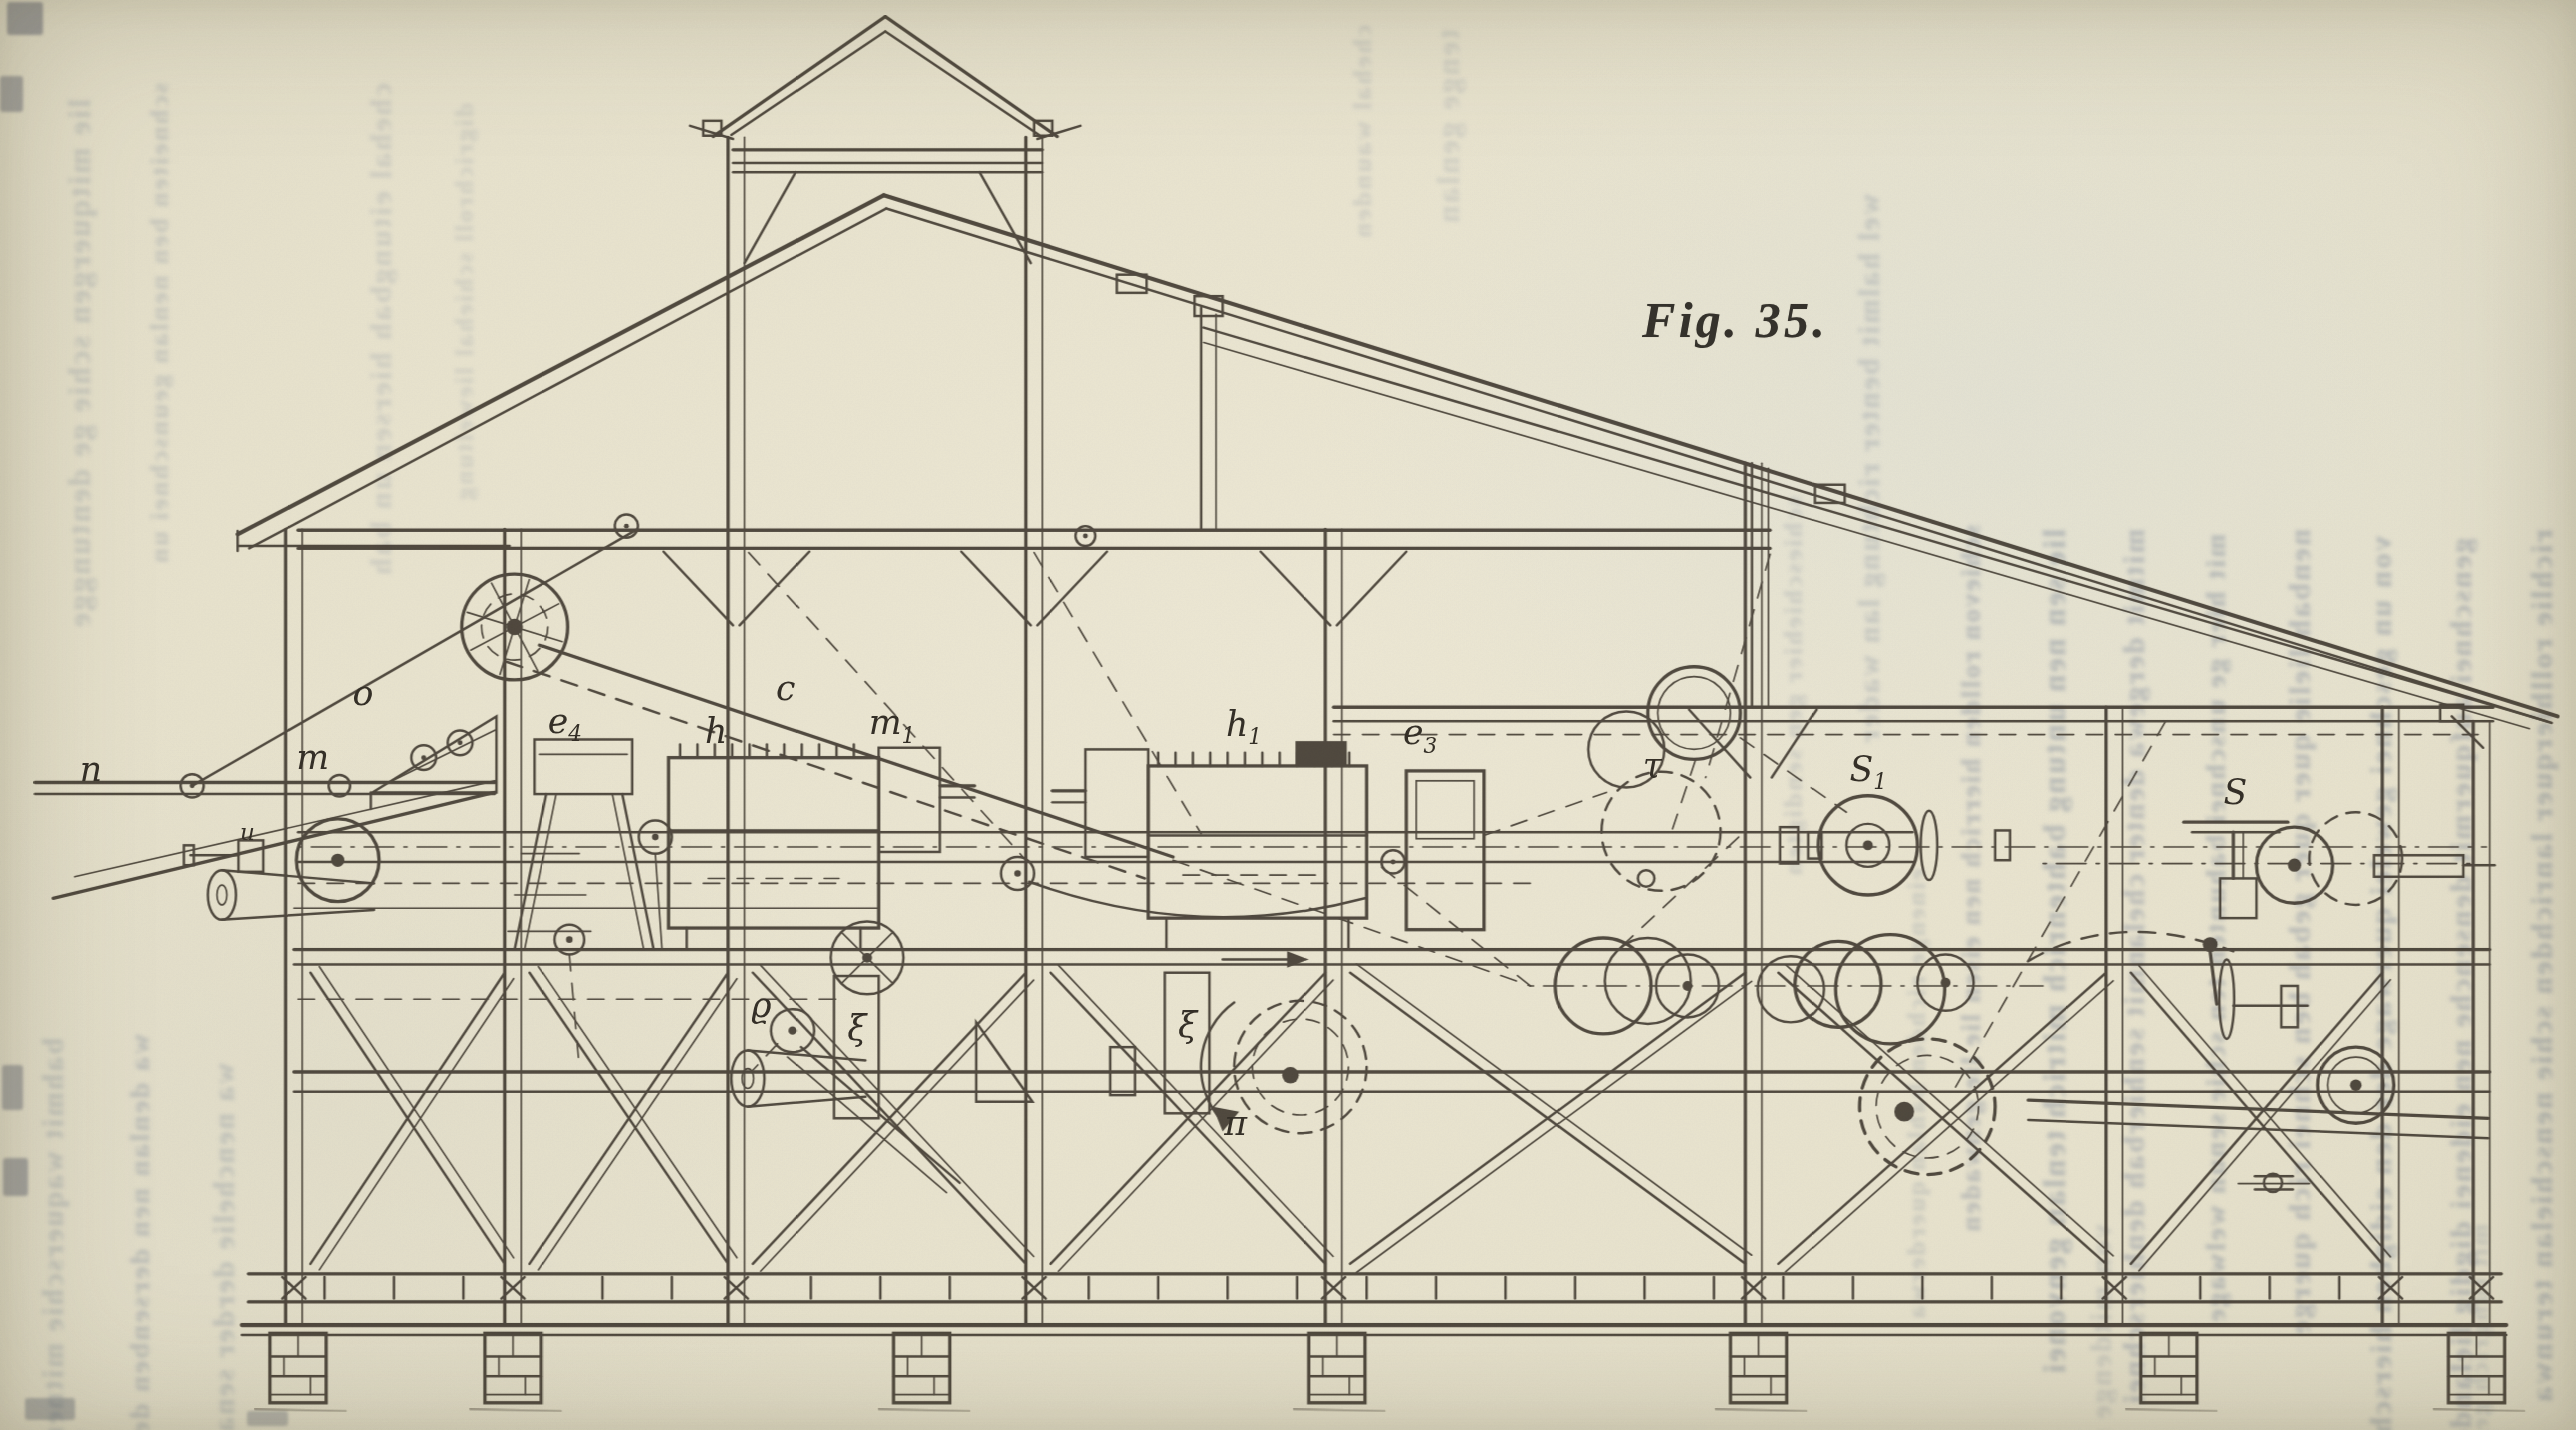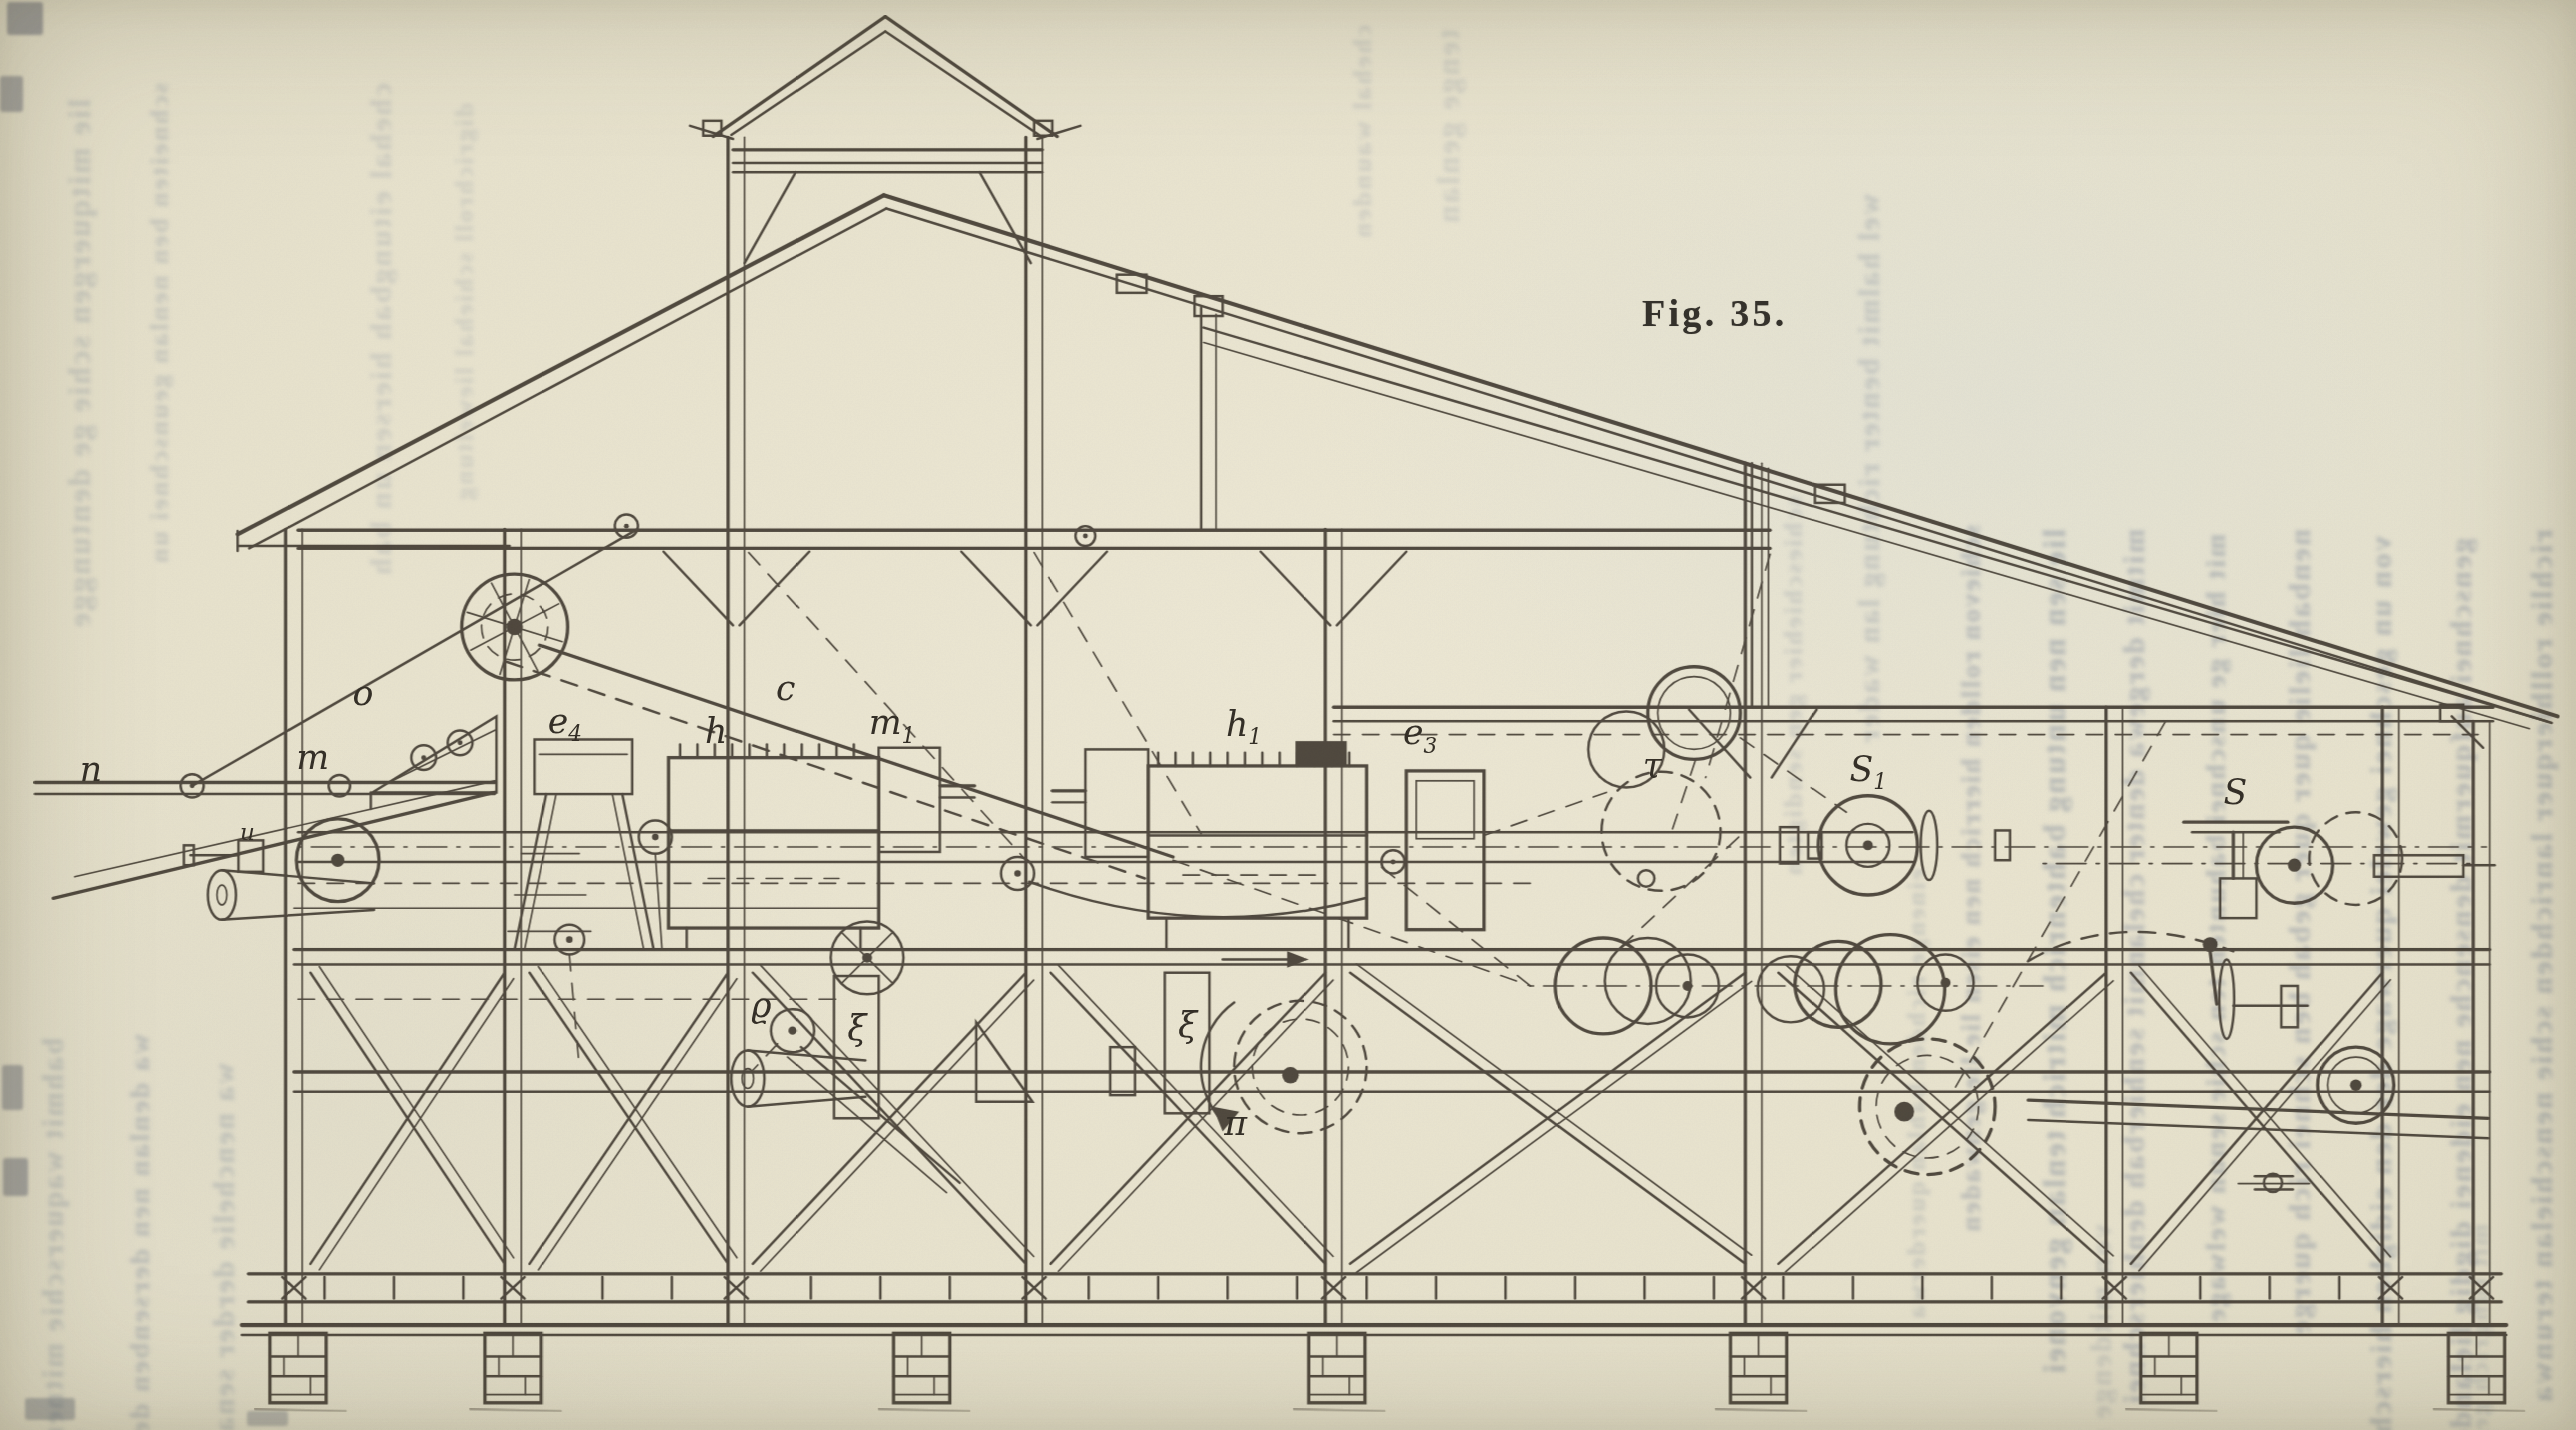--- a/index.html
+++ b/index.html
@@ -19,22 +19,23 @@
   .bleedcol{
     position:absolute;white-space:nowrap;font-weight:bold;
     letter-spacing:2.5px;filter:blur(2.2px);transform-origin:0 0;
     font-family:"Liberation Serif", serif;
   }
   .fleck{position:absolute;filter:blur(1.7px);border-radius:3.3px;}
   #fig{position:absolute;left:0;top:0;}
   .caption{
     position:absolute;left:1642px;top:291px;width:265px;
     font-family:"Liberation Serif", serif;font-weight:bold;
-    font-size:38px;color:#33302a;letter-spacing:3.3px;
+    font-size:50px;color:#33302a;letter-spacing:3.3px;
     text-shadow:0 0 0.8px rgba(51,48,42,.5);
+    font-style:italic;
   }
   #grain{position:absolute;inset:0;pointer-events:none;opacity:.55;}
 </style>
 </head>
 <body>
 
 <div class="page">
   <div id="bleed">
       <div class="bleedcol" style="left: 37px; top: 1038px; font-size: 29px; color: rgba(104, 118, 144, 0.3); transform: rotate(90deg) scaleY(-1);">bahmit waquerschie mitnen rich</div>
       <div class="bleedcol" style="left: 124px; top: 1034px; font-size: 28px; color: rgba(104, 118, 144, 0.34); transform: rotate(90deg) scaleY(-1);">wa denlan nen dersenben der wel</div>

